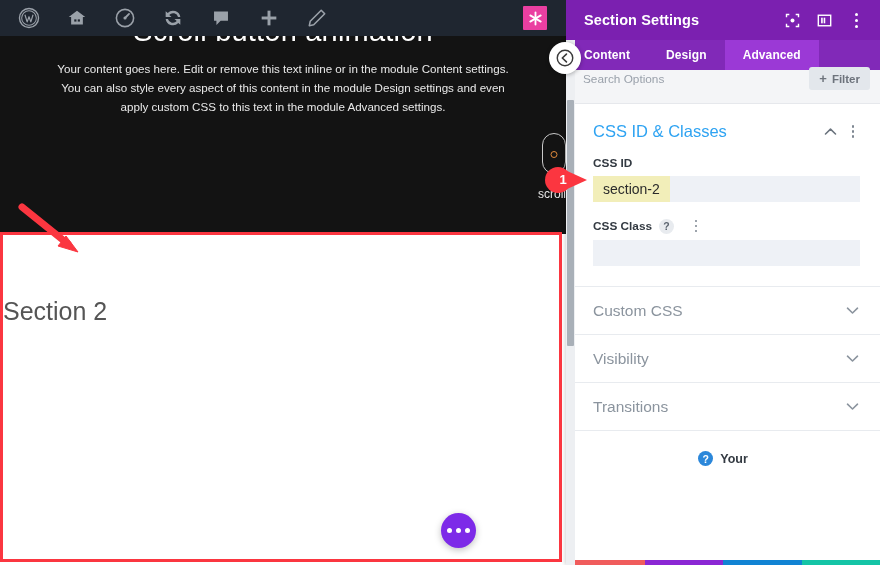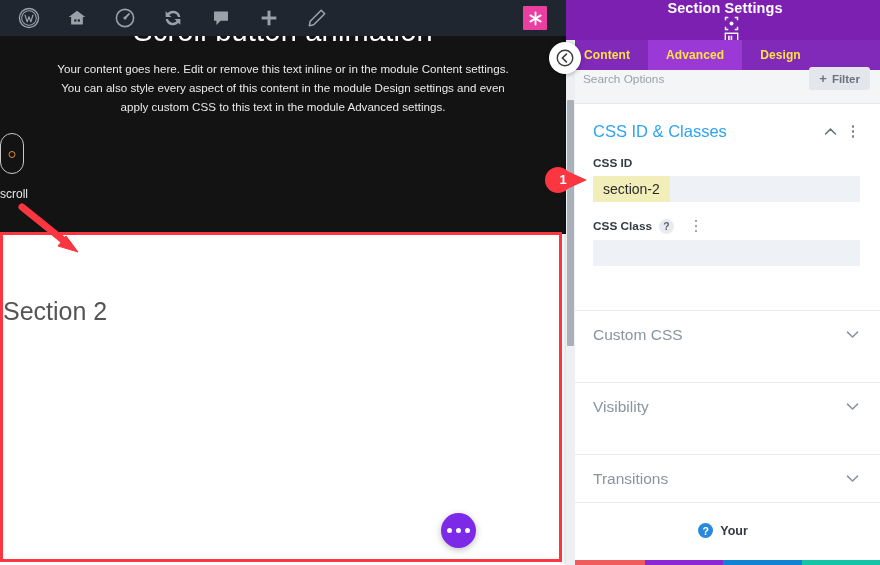--- a/index.html
+++ b/index.html
@@ -55,21 +55,21 @@
   }
   .hero-body {
     position: absolute; left: 50px; top: 57px; width: 466px;
     text-align: center;
     color: #e9e9e9;
     font-size: 11.6px;
     line-height: 19.2px;
   }
   .scroll-wrap {
     position: absolute; left: 0; top: 131px; width: 566px;
-    display: flex; flex-direction: column; align-items: flex-start;
+    display: flex; flex-direction: column; align-items: flex-end;
   }
   .mouse {
     width: 24px; height: 41px;
     border: 1.6px solid #c9c9c9;
     border-radius: 13px;
     position: relative;
   }
   .mouse .wheel {
     position: absolute; left: 50%; top: 17px;
     transform: translateX(-50%);
@@ -114,34 +114,33 @@
     position: absolute; left: 566px; top: 0;
     width: 314px; height: 565px;
     background: #ffffff;
     box-shadow: -1px 0 4px rgba(0,0,0,.18);
     overflow: hidden;
   }
   .panel-head {
     height: 40px; background: #7b20b0;
     display: flex; align-items: center;
     padding: 0 14px 0 18px;
-    flex-direction: column;
   }
   .panel-title {
     color: #ffffff; font-size: 14.5px; font-weight: bold; flex: 1;
     letter-spacing: .1px;
   }
   .head-ico { width: 20px; height: 20px; margin-left: 12px; display: flex; align-items: center; justify-content: center; }
   .head-ico svg { display: block; }
 
   .tabs { height: 30px; background: #8129b8; display: flex; }
   .tab {
     flex: 0 0 auto; padding: 0 18px;
     display: flex; align-items: center; justify-content: center;
-    color: #fde047; font-size: 12px; font-weight: bold;
+    color: #ffffff; font-size: 12px; font-weight: bold;
     letter-spacing: .1px;
   }
   .tab.active { background: #9b39d6; }
 
   .searchbar {
     height: 34px; background: #f4f5f7;
     border-bottom: 1px solid #e6e8ec;
     display: flex; align-items: center;
     padding: 0 10px 16px 17px;
   }
@@ -197,21 +196,20 @@
     padding: 0 10px;
     display: flex; align-items: center;
     font-size: 14px; color: #2b2b2b;
   }
 
   .grp-row {
     height: 48px;
     border-top: 1px solid #e8ebef;
     display: flex; align-items: center;
     padding: 0 20px 0 27px;
-    margin-top: 24px;
   }
   .grp-row-title { flex: 1; color: #8b949e; font-size: 15.5px; }
 
   .help-row {
     border-top: 1px solid #e8ebef;
     height: 56px;
     display: flex; align-items: center; justify-content: center; gap: 7px;
   }
   .help-circle {
     width: 15px; height: 15px; border-radius: 50%;
@@ -367,22 +365,22 @@
               <circle cx="2.5" cy="2.5" r="1.5"></circle>
               <circle cx="2.5" cy="8.5" r="1.5"></circle>
               <circle cx="2.5" cy="14.5" r="1.5"></circle>
             </g>
           </svg>
       </span>
     </div>
 
     <div class="tabs">
       <div class="tab">Content</div>
+      <div class="tab">Design</div>
       <div class="tab active">Advanced</div>
-      <div class="tab">Design</div>
     </div>
 
     <div class="searchbar">
       <input class="search-input" placeholder="Search Options" style="">
       <button class="filter-btn">
         <span class="plus">+</span>
         <span>Filter</span>
       </button>
     </div>
 

